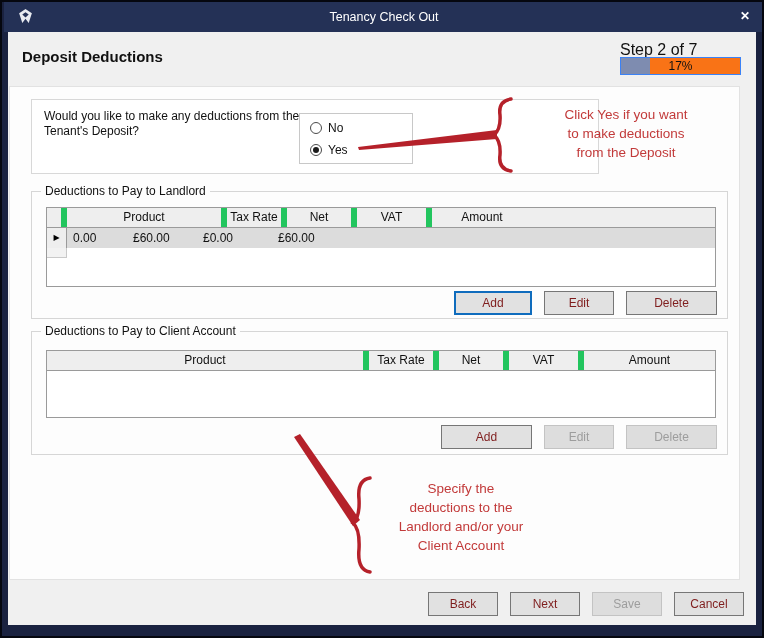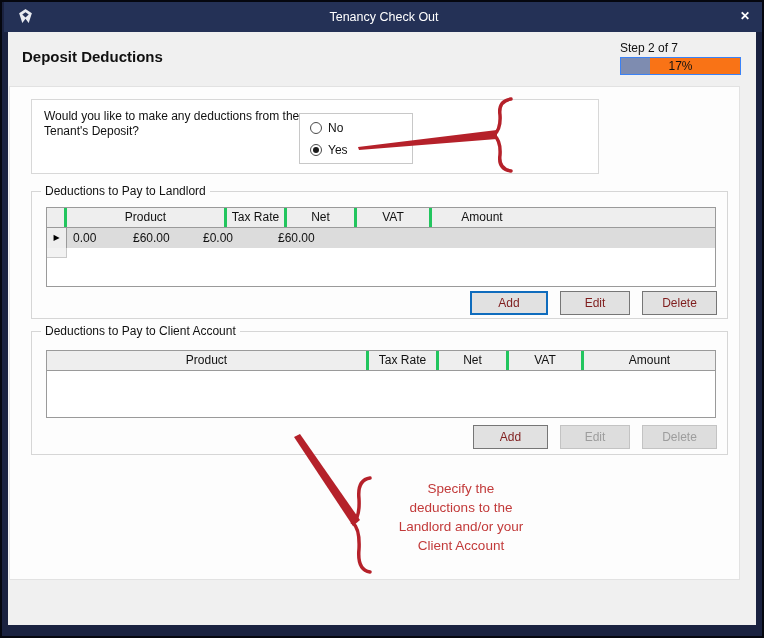--- a/index.html
+++ b/index.html
@@ -15,21 +15,21 @@
   .titlebar{ position:absolute; left:4px; top:0; right:0; height:32px; background:#243156; }
   .app-icon{ position:absolute; left:13px; top:8px; width:17px; height:17px; }
   .window-title{ position:absolute; left:0; right:0; top:0; height:32px; line-height:34px;
     text-align:center; color:#fff; font-size:12.5px; }
   .close-button{ position:absolute; right:11px; top:8px; width:16px; height:16px; line-height:16px;
     text-align:center; color:#fff; font-size:12px; font-weight:bold; cursor:pointer; z-index:41;}
 
   
   .body{ position:absolute; left:8px; top:32px; width:748px; height:593px; background:#f0f0f0; }
   .page-title{ position:absolute; left:14px; top:16px; font-size:15px; font-weight:bold; }
-  .step-label{ position:absolute; left:612px; top:9px; font-size:12px; }
+  .step-label{ position:absolute; left:612px; top:9px; font-size:16px; }
   .progress{ position:absolute; left:612px; top:25px; width:121px; height:18px;
     background:#f97316; border:1px solid #3b82f6; }
   .progress-fill{ position:absolute; left:0; top:0; bottom:0; width:24%; background:#7e8cb0; }
   .progress-label{ position:absolute; inset:0; text-align:center; line-height:16px; font-size:12px; }
 
   
   .panel{ position:absolute; left:1px; top:54px; width:731px; height:494px;
     background:#fdfdfd; border:1px solid #e2e2e2; }
 
   
@@ -56,21 +56,21 @@
   .groupbox{ position:absolute; left:21px; width:697px; border:1px solid #d6d6d6; }
   .gb-landlord{ top:104px; height:128px; }
   .gb-client{ top:244px; height:124px; }
   .gb-legend{ position:absolute; top:-8px; left:9px; background:#fdfdfd; padding:0 4px; font-size:12px; }
 
   
   .grid{ position:absolute; left:14px; background:#fff; border:1px solid #9a9a9a; overflow:hidden; }
   .grid-landlord{ top:15px; width:670px; height:80px; }
   .grid-client{ top:18px; width:670px; height:68px; }
   .grid-header{ display:flex; height:20px; background:#eee; border-bottom:1px solid #9a9a9a; }
-  .hcell{ border-right:3px solid #22c55e; font-size:12px; text-align:center; line-height:19px; overflow:hidden; }
+  .hcell{ border-right:6px solid #22c55e; font-size:12px; text-align:center; line-height:19px; overflow:hidden; }
   .hcell:last-child{ border-right:none; }
   .grid-row{ display:flex; height:20px; background:#dcdcdc; }
   .sel-cell{ width:20px; flex:0 0 20px; background:#eee; border-right:1px solid #9a9a9a;
     text-align:center; font-size:8px; line-height:20px; color:#000; }
   .dcell{ font-size:12px; line-height:20px; padding-left:6px; overflow:hidden; white-space:nowrap; }
   .row-stub{ width:20px; height:10px; background:#f2f2f2;
     border-right:1px solid #c9c9c9; border-bottom:1px solid #c9c9c9; }
 
   
   .w-sel{ width:20px; flex:0 0 20px; } .w-prod{ width:160px; flex:0 0 160px; }
@@ -80,21 +80,21 @@
   
   .k-prod{ width:322px; flex:0 0 322px; } .k-tax{ width:70px; flex:0 0 70px; }
   .k-net{ width:70px; flex:0 0 70px; } .k-vat{ width:75px; flex:0 0 75px; }
   .k-amt{ flex:1 1 auto; }
 
   
   .gb-buttons{ position:absolute; right:10px; display:flex; gap:12px; }
   .gb-landlord .gb-buttons{ top:99px; } .gb-client .gb-buttons{ top:93px; }
   .btn{ height:24px; width:70px; background:#e1e1e1; border:1px solid #767676;
     font-family:inherit; font-size:12px; color:#7f1d1d; }
-  .btn.w78{ width:78px; } .btn.w75{ width:75px; }
+  .btn.w78{ width:78px; } .btn.w75{ width:91px; }
   .btn.focused{ border:2px solid #0f6cbd; }
   .btn.disabled{ background:#ddd; border-color:#c3c3c3; color:#9d9d9d; }
   .footer-buttons{ position:absolute; right:12px; top:560px; display:flex; gap:12px; }
 </style>
 </head>
 <body>
 
 <div class="window">
 
   <div class="titlebar">
@@ -122,20 +122,23 @@
         <div class="radio-group">
           <div class="radio-row no">
             <span class="radio-circle"></span>
             <span>No</span>
           </div>
           <div class="radio-row yes checked">
             <span class="radio-circle"></span>
             <span>Yes</span>
           </div>
         </div>
+        <div class="note note-yes">Click Yes if you want
+to make deductions
+from the Deposit</div>
       </div>
 
       <div class="groupbox gb-landlord">
         <span class="gb-legend">Deductions to Pay to Landlord</span>
         <div class="grid grid-landlord">
           <div class="grid-header">
             <div class="hcell w-sel"></div>
             <div class="hcell w-prod">Product</div>
             <div class="hcell w-tax">Tax Rate</div>
             <div class="hcell w-net">Net</div>
@@ -176,20 +179,26 @@
           <button class="btn w75 disabled">Delete</button>
         </div>
       </div>
 
       <div class="note note-deductions">Specify the
 deductions to the
 Landlord and/or your
 Client Account</div>
     </div>
 
+    <div class="footer-buttons">
+      <button class="btn">Back</button>
+      <button class="btn">Next</button>
+      <button class="btn disabled">Save</button>
+      <button class="btn">Cancel</button>
+    </div>
   </div>
 
   <svg class="ann-overlay" viewBox="0 0 764 638">
 
     <polygon points="358,147 497,130 497,139 359,150" fill="#b5212a"></polygon>
 
     <path d="M 511,99 Q 498,101 500,115 Q 501,129 494,135 Q 501,141 500,155 Q 498,169 511,171" stroke="#b5212a" stroke-width="3.5" fill="none" stroke-linecap="round"></path>
 
     <polygon points="294,437 300,434 360,520 353,526" fill="#b5212a"></polygon>
 

